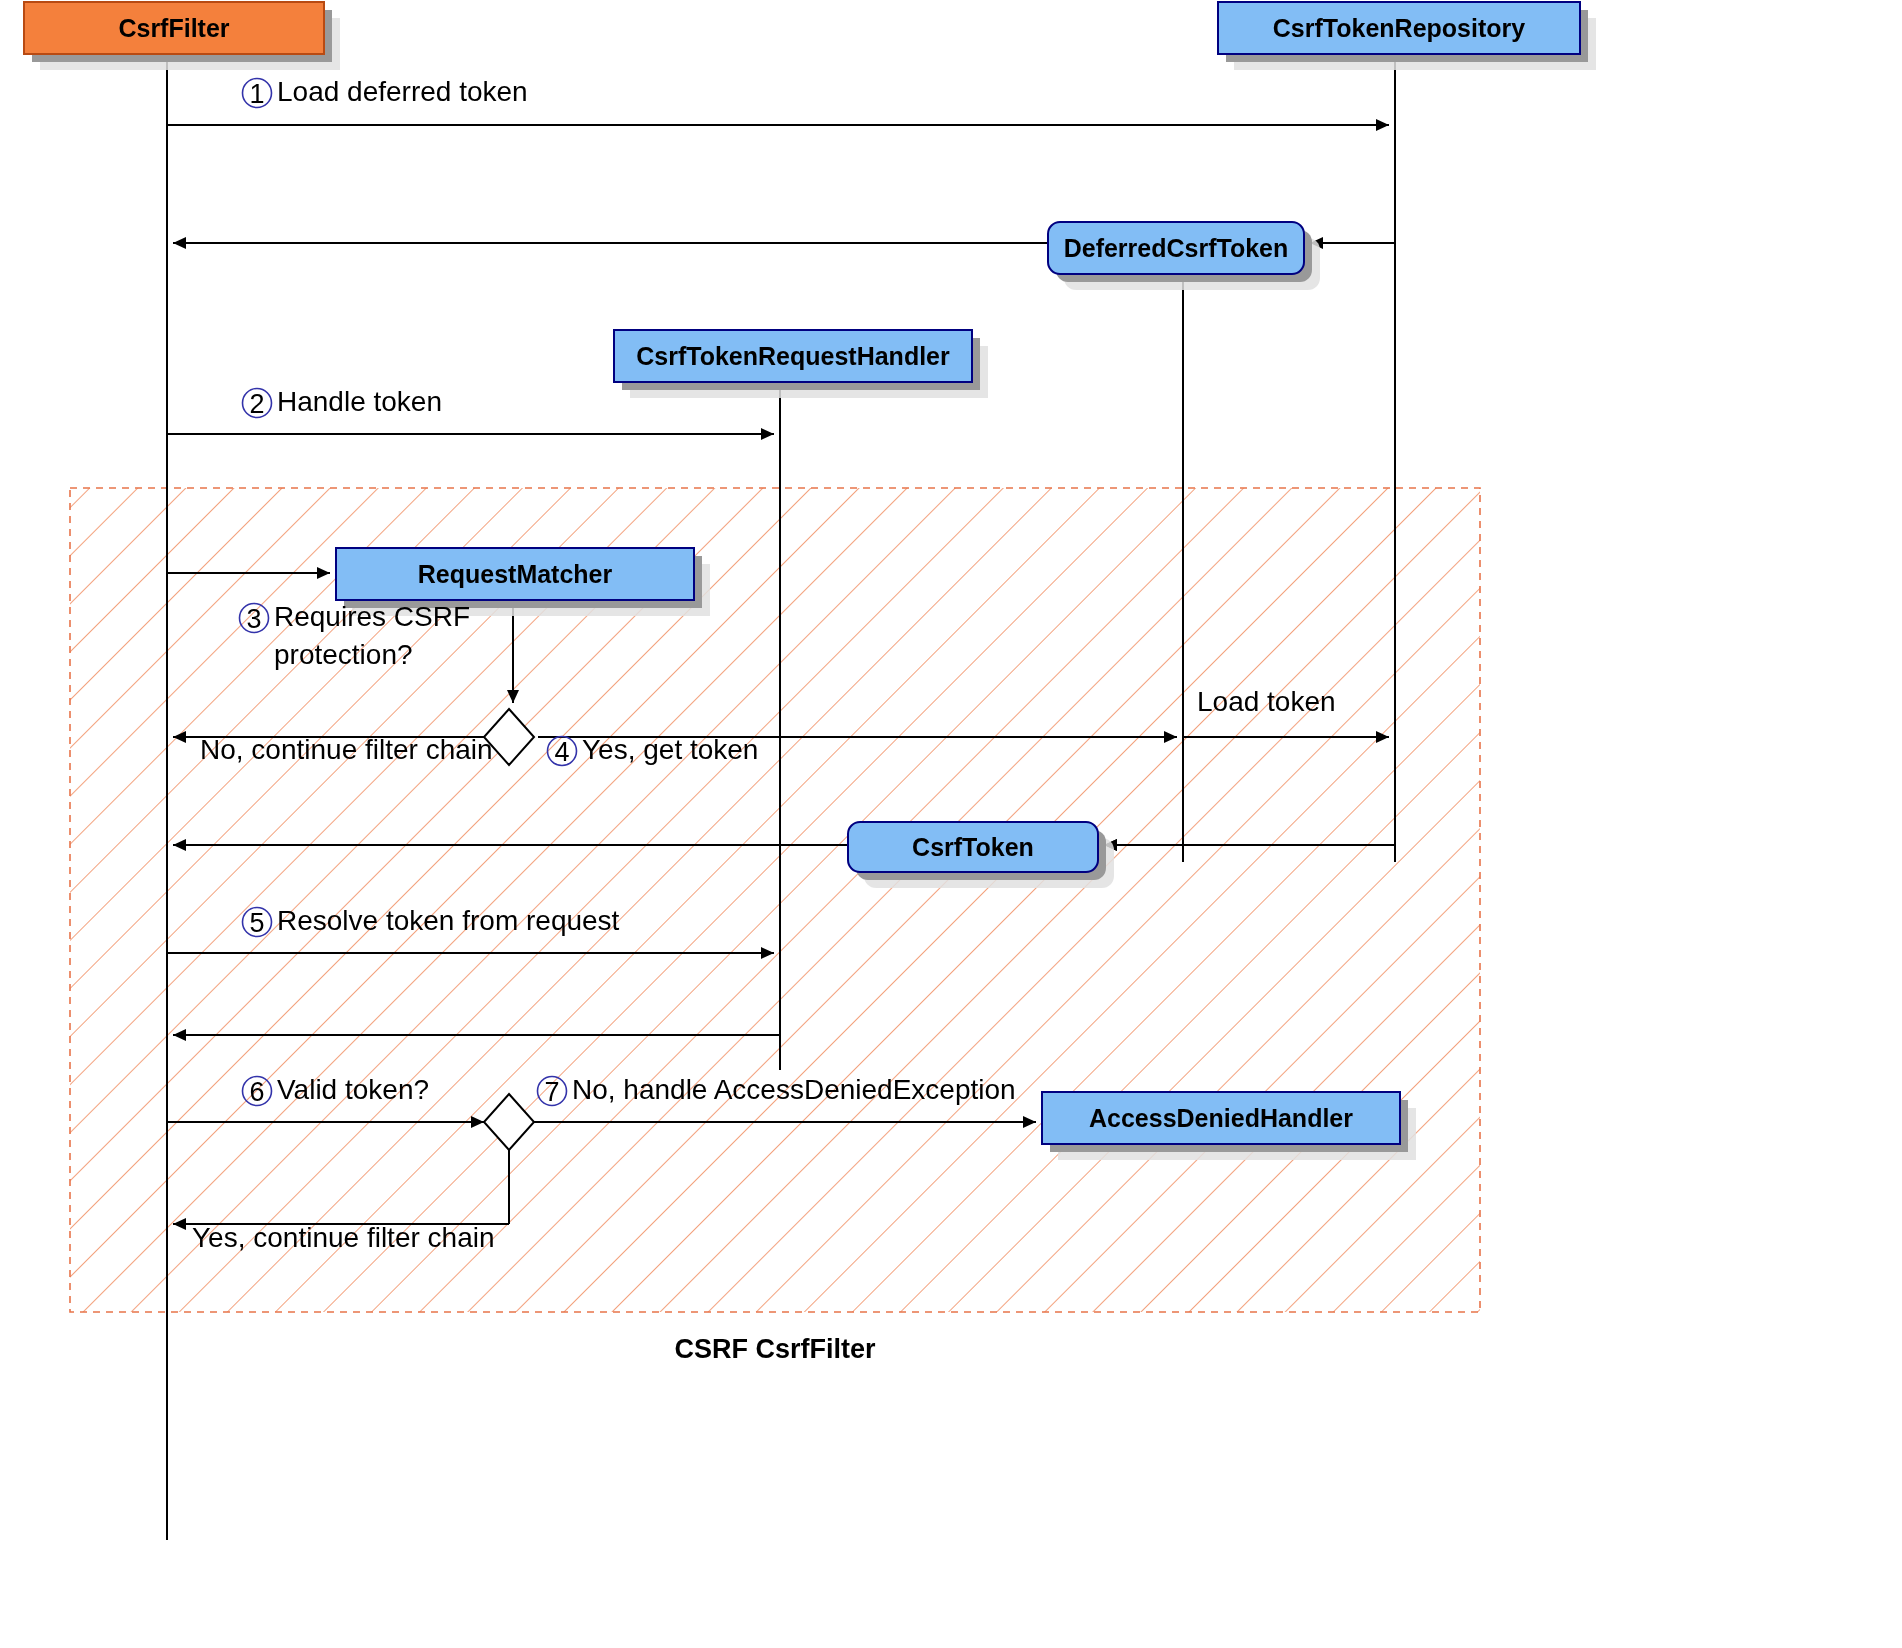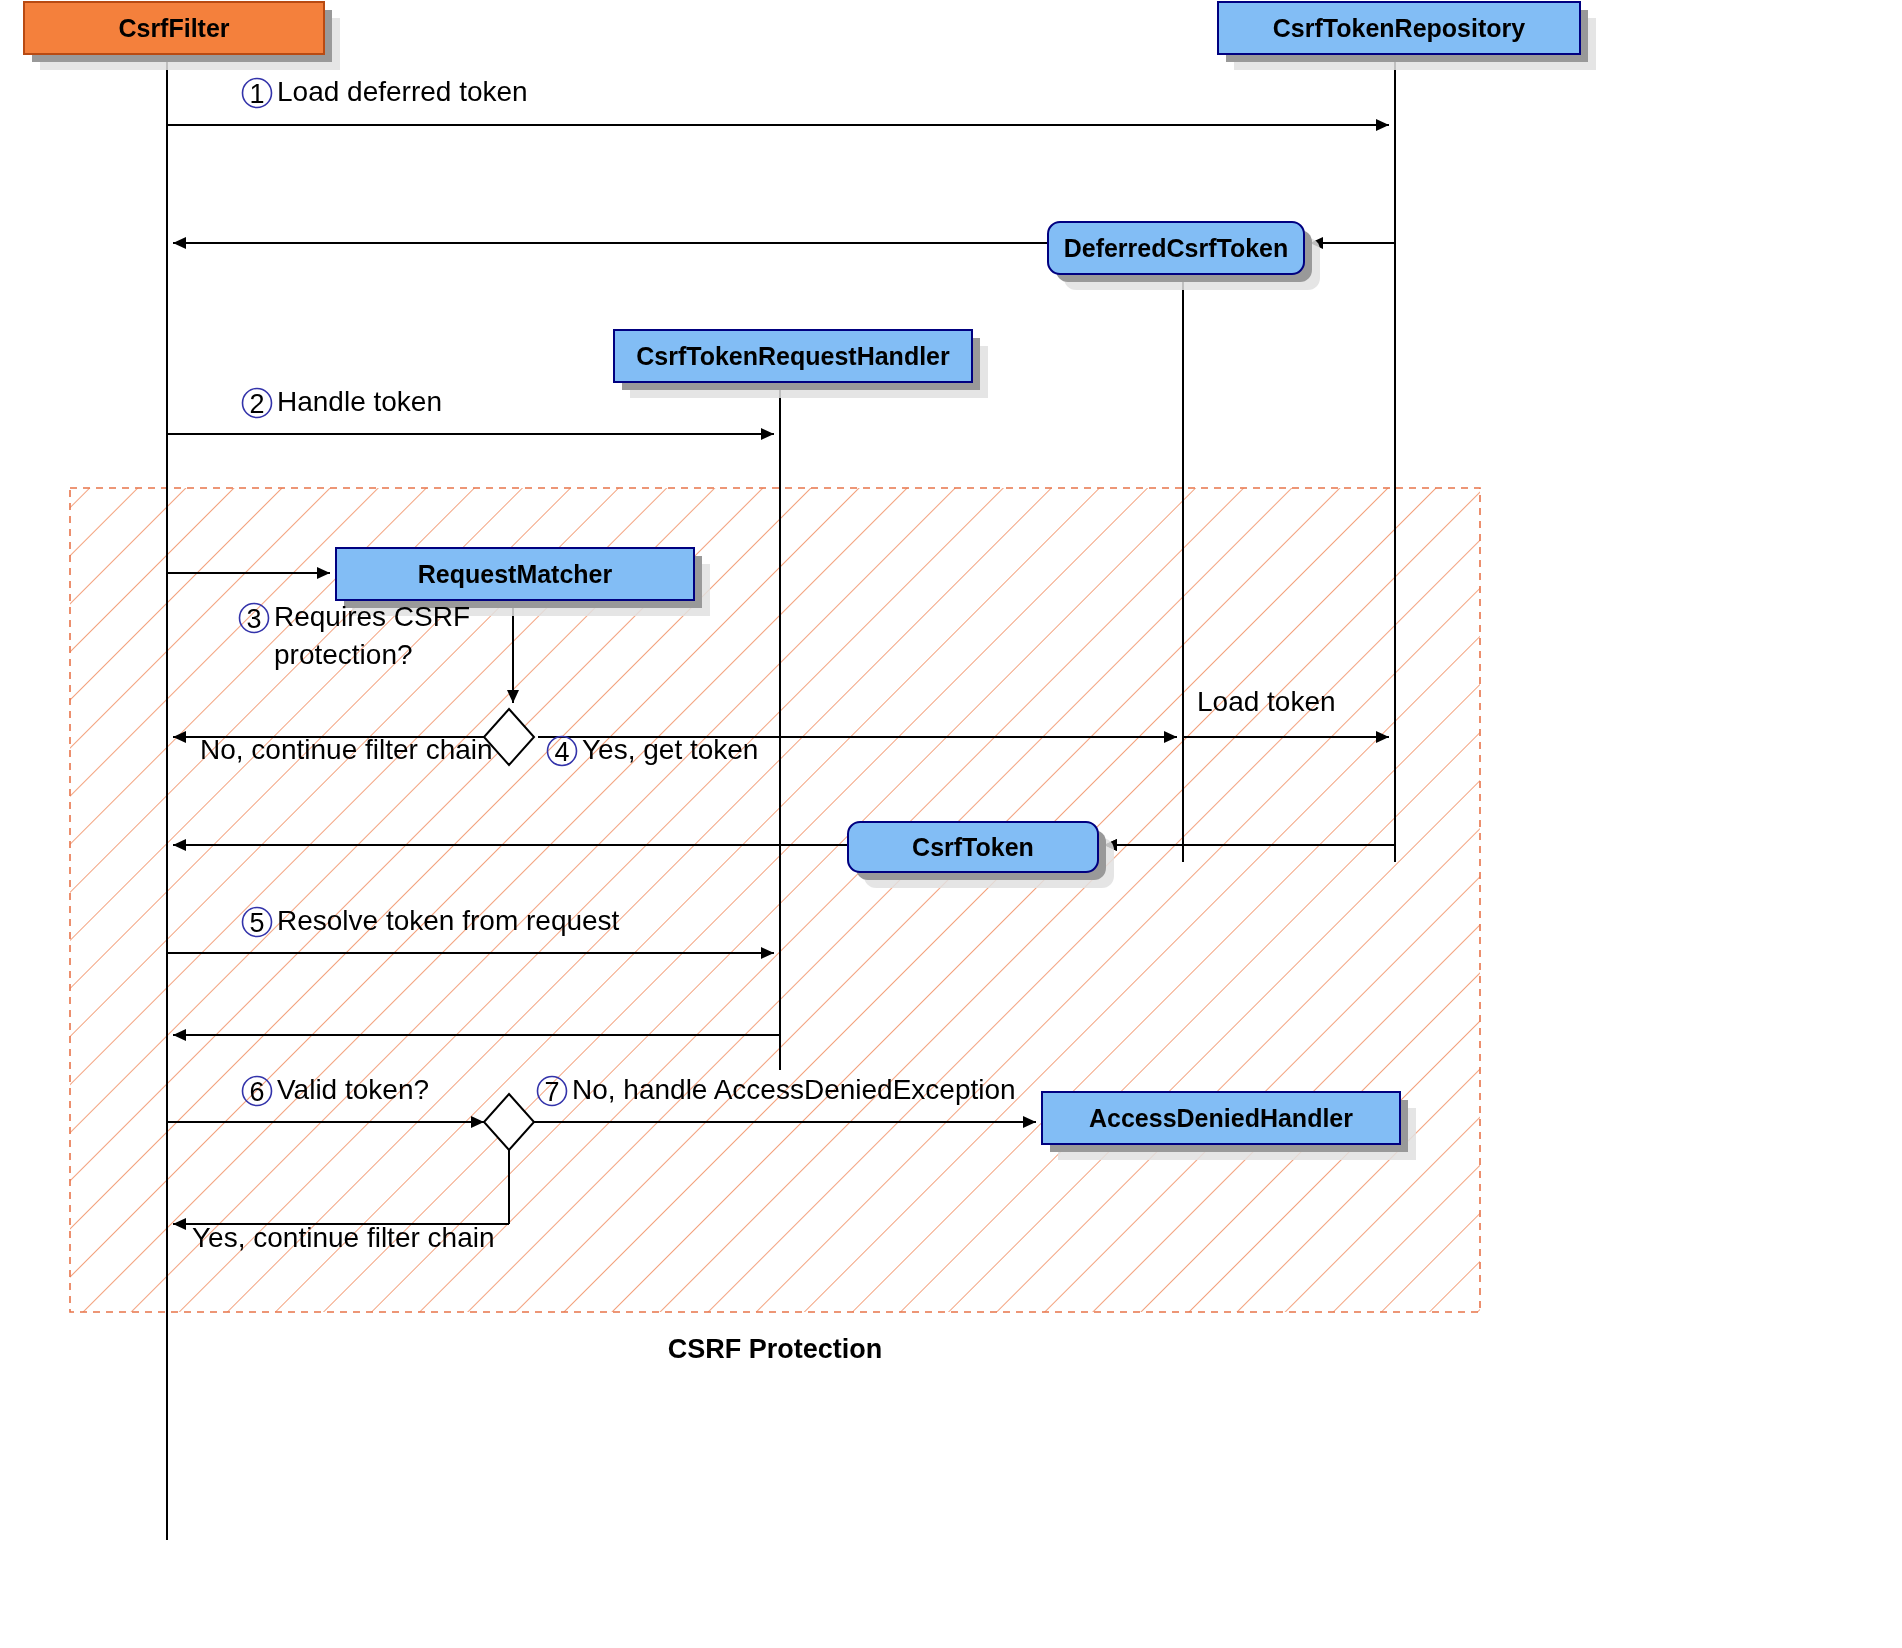--- a/index.html
+++ b/index.html
@@ -170,14 +170,14 @@
         <g>
           <circle cx="552" cy="1091" r="14.5" fill="none" stroke="#3333AA" stroke-width="1.6"></circle>
           <text x="552" y="1101" text-anchor="middle" font-family="&quot;Liberation Sans&quot;, sans-serif" font-size="27" fill="#000000">7</text>
           <text x="572" y="1099" text-anchor="start" font-family="&quot;Liberation Sans&quot;, sans-serif" font-size="28" fill="#000000">No, handle AccessDeniedException</text>
         </g>
         <g>
           <text x="192" y="1247" text-anchor="start" font-family="&quot;Liberation Sans&quot;, sans-serif" font-size="28" fill="#000000">Yes, continue filter chain</text>
         </g>
       </g>
   </svg>
-  <div class="diagram-title" id="bottom-title" style="left: 775px; top: 1334px; transform: translateX(-50%);">CSRF Protection</div>
+  <div class="diagram-title" id="bottom-title" style="left: 775px; top: 1334px; transform: translateX(-50%);">CSRF CsrfFilter</div>
 </div>
 
 </body></html>

